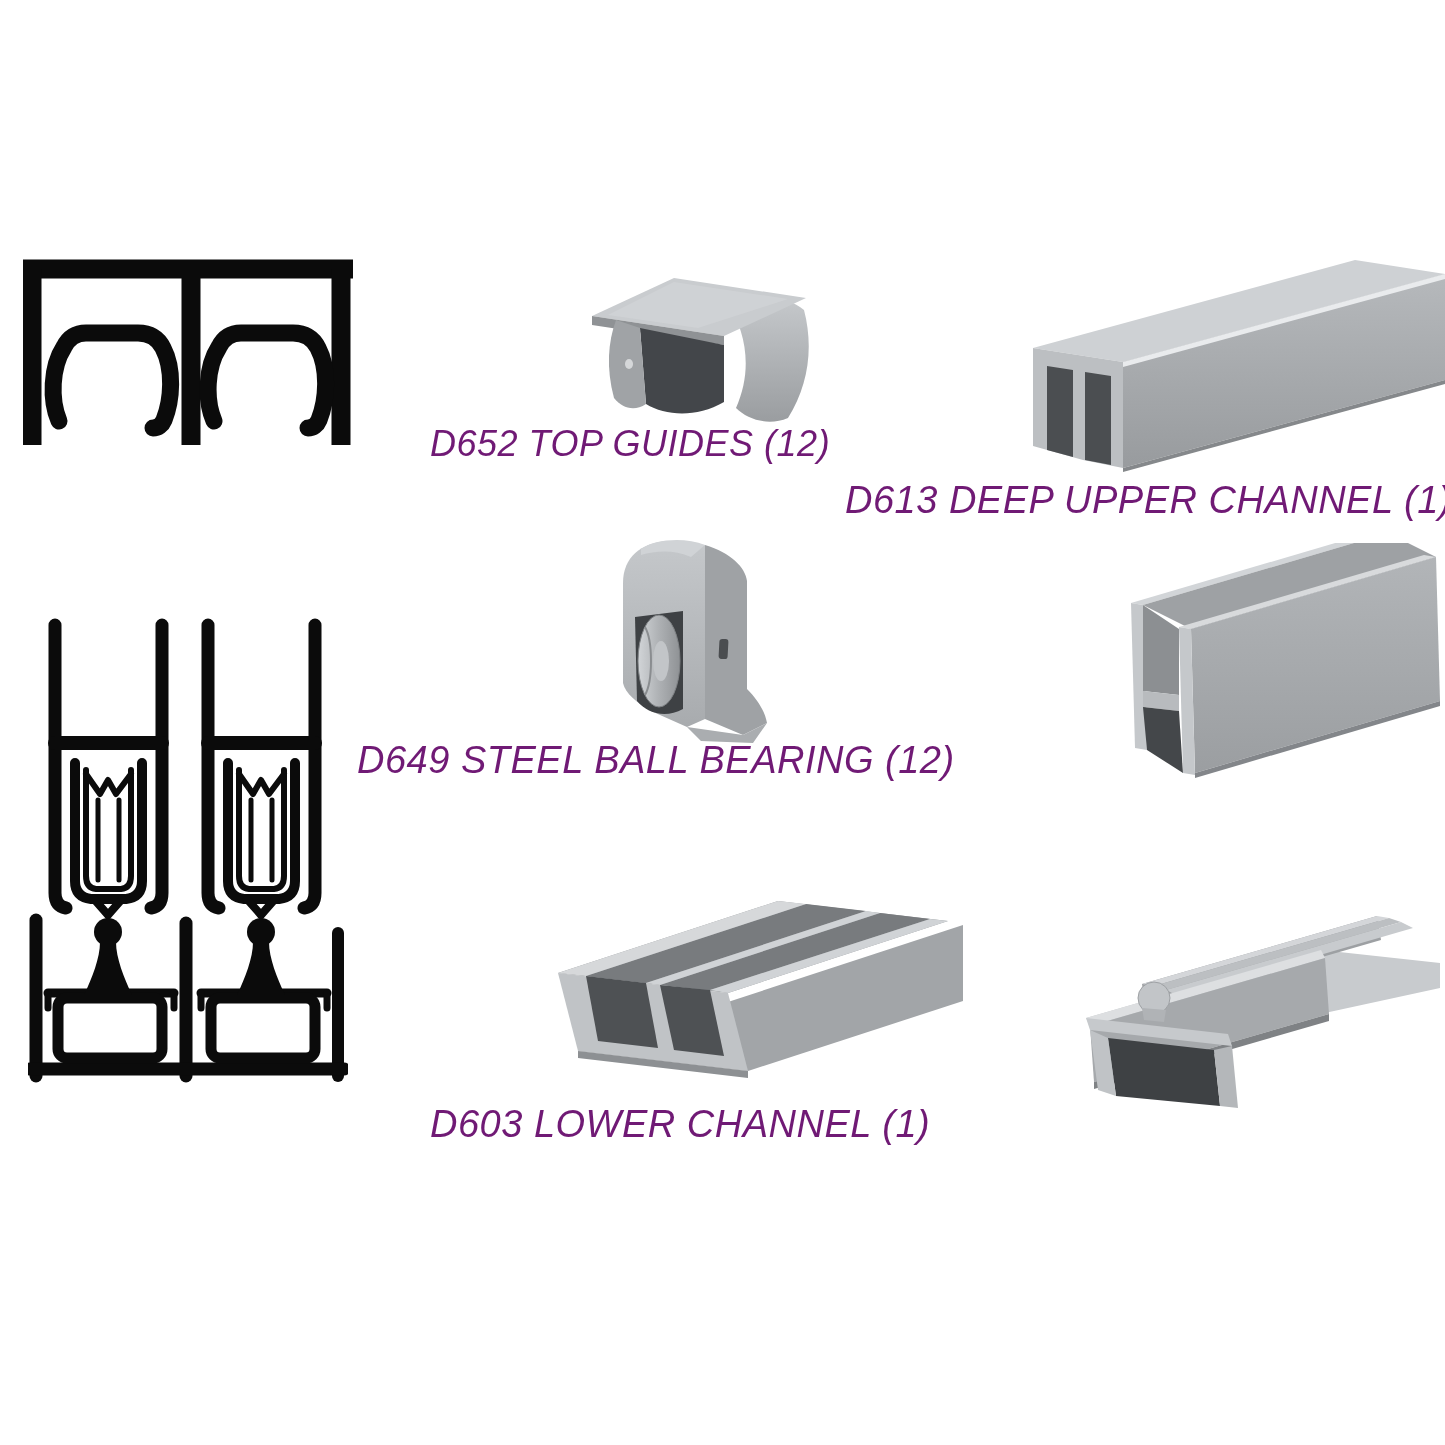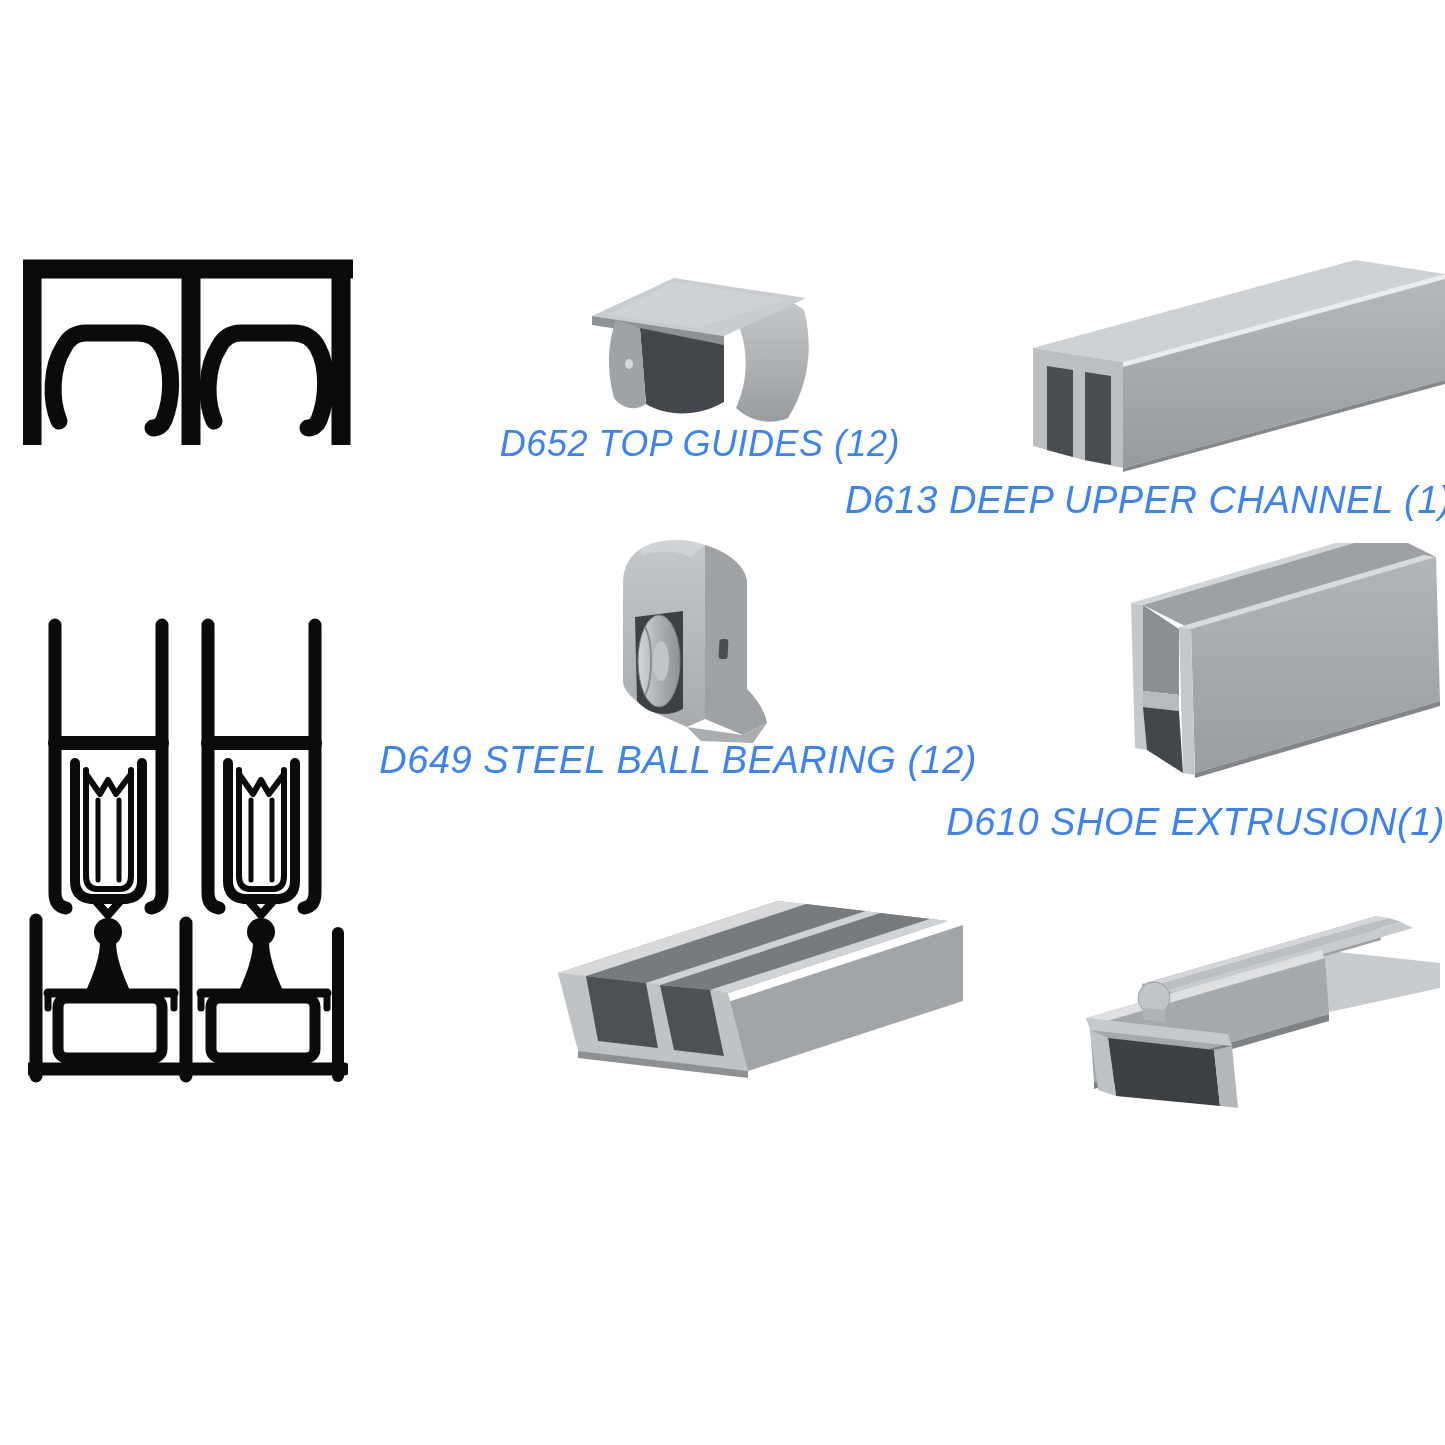--- a/index.html
+++ b/index.html
@@ -6,25 +6,25 @@
   .canvas{
     position:relative;
     width:1445px;height:1445px;
     background:#ffffff;
     overflow:hidden;
     font-family:"Liberation Sans", sans-serif;
   }
   .art{position:absolute;display:block;}
   .part-label{
     position:absolute;
-    color:#3b82f6;
+    color:#701a75;
     font-style:italic;
     font-size:38px;
     letter-spacing:.5px;
-    text-align:right;
+    text-align:left;
     white-space:nowrap;
     line-height:1.1;
   }
 </style>
 </head>
 <body>
 
 <div class="canvas">
 
   <svg class="art" style="left:23px;top:255px" width="330" height="200" viewBox="0 0 330 200">
@@ -189,17 +189,17 @@
     <circle cx="86" cy="130" r="16" fill="#c2c5c8" stroke="#9ea1a4"></circle>
     <path d="M74,140 L98,142 L96,154 L76,152 Z" fill="#b0b3b6"></path>
   </svg>
 
   <div class="part-label" style="left:430px;top:424px;width:470px;font-size:36px">D652 TOP GUIDES (12)</div>
 
   <div class="part-label" style="left:845px;top:480px;width:600px">D613 DEEP UPPER CHANNEL (1)</div>
 
   <div class="part-label" style="left:357px;top:740px;width:620px">D649 STEEL BALL BEARING (12)</div>
 
-  <div class="part-label" style="left:945px;top:802px;width:500px">D610 SHOE EXTRUSION(1)</div>
-
+
+  <div class="part-label" style="left:430px;top:1104px;width:500px">D603 LOWER CHANNEL (1)</div>
 
 
 </div>
 
 </body></html>

